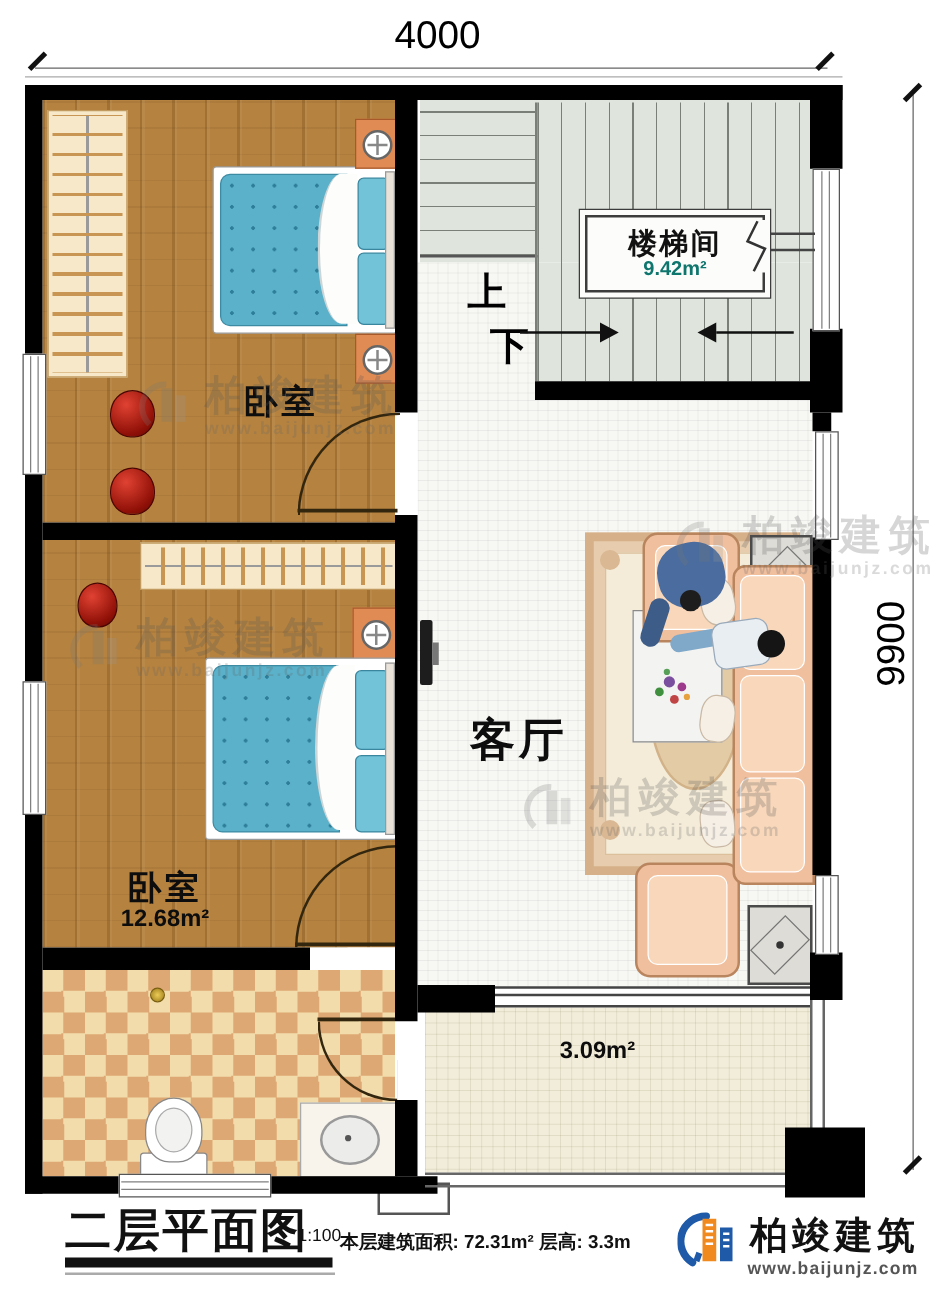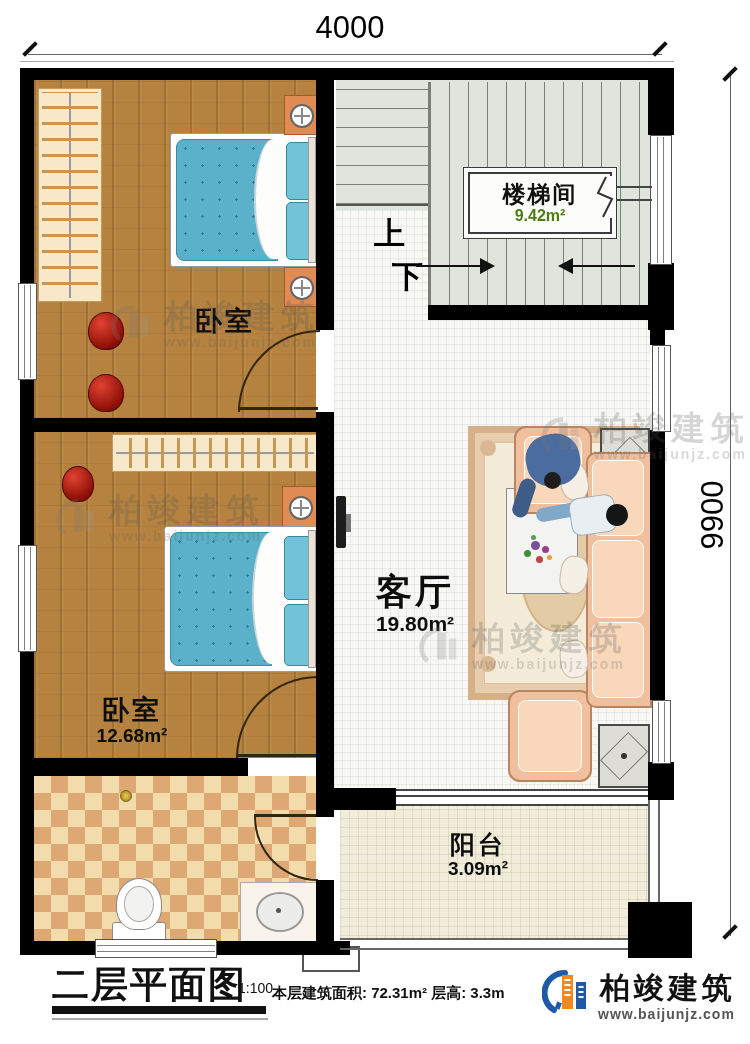--- a/index.html
+++ b/index.html
@@ -24,21 +24,21 @@
   .win.v::after{left:62%;}
   .win.h::before,.win.h::after{content:"";position:absolute;left:1px;right:1px;top:31%;height:1px;background:#808080;}
   .win.h::after{top:62%;}
   .door-leaf{position:absolute;background:#33260f;z-index:40;}
   .door-arc{position:absolute;z-index:40;}
   .treads-v{position:absolute;z-index:8;background-image:repeating-linear-gradient(90deg,#7a8078 0 1px,transparent 1px 19px);}
   .treads-h{position:absolute;z-index:8;background-image:repeating-linear-gradient(0deg,#7a8078 0 1px,transparent 1px 19px);}
   .stairbox{position:absolute;z-index:60;background:#fcfcfa;border:2px solid #3c3c3c;box-shadow:0 0 0 4px #fcfcfa,0 0 0 5px #3c3c3c;
     display:flex;flex-direction:column;align-items:center;justify-content:center;line-height:1.15;}
   .stairbox .nm{font-size:23px;font-weight:bold;color:#111;letter-spacing:2px;}
-  .stairbox .ar{font-size:16px;font-weight:bold;color:#4d7c0f;}
+  .stairbox .ar{font-size:16px;font-weight:bold;color:#0f766e;}
   .udtxt{position:absolute;z-index:60;font-size:31px;font-weight:bold;color:#000;line-height:1;}
   .aline{position:absolute;height:2px;background:#111;z-index:60;}
   .ahead{position:absolute;width:0;height:0;z-index:60;}
   .room-label{position:absolute;z-index:62;text-align:center;color:#0d0d0d;font-weight:bold;line-height:1.12;}
   .room-label .nm{font-size:27px;letter-spacing:3px;}
   .room-label .ar{font-size:19px;}
   .wm{position:absolute;z-index:70;display:flex;align-items:center;gap:8px;opacity:.24;pointer-events:none;}
   .wm .t1{font-size:33px;font-weight:bold;color:#555;letter-spacing:6px;line-height:1.1;white-space:nowrap;}
   .wm .t2{font-size:14px;font-weight:bold;color:#666;letter-spacing:2px;white-space:nowrap;}
   .knob{position:absolute;background:#fff;border:2px solid #666;border-radius:50%;}
@@ -165,21 +165,20 @@
   <div class="abs" style="left:116px;top:878px;width:44px;height:50px;background:#fff;border:1px solid #888;border-radius:50% 50% 42% 42%;z-index:22;"></div>
   <div class="abs" style="left:124px;top:886px;width:28px;height:34px;background:#f2f2f0;border:1px solid #aaa;border-radius:50%;z-index:23;"></div>
   <div class="abs" style="left:240px;top:882px;width:76px;height:58px;background:#f8f4ec;border:1px solid #aaa;z-index:21;"></div>
   <div class="abs" style="left:256px;top:892px;width:44px;height:36px;background:#ececea;border:2px solid #999;border-radius:50%;z-index:22;"></div>
   <div class="abs" style="left:276px;top:908px;width:5px;height:5px;background:#555;border-radius:50%;z-index:23;"></div>
   <div class="door-leaf" style="left:254px;top:814px;width:62px;height:3px;"></div>
   <div class="door-arc" style="left:254px;top:817px;width:62px;height:62px;border-bottom:2px solid #33260f;border-left:2px solid #33260f;border-bottom-left-radius:100% 100%;"></div>
 
   <div class="room-label" style="left:325px;top:572px;width:180px;">
     <div class="nm" style="font-size:36px;font-family:Liberation Serif, serif;">客厅</div>
-    <div class="ar" style="font-size:21px;">19.80m²</div>
   </div>
   <div class="carpet" style="left:468px;top:426px;width:158px;height:260px;">
     <div class="inner"></div>
     <div class="med"></div>
   </div>
   <div class="cdot" style="left:480px;top:440px;"></div>
   <div class="cdot" style="left:600px;top:440px;"></div>
   <div class="cdot" style="left:480px;top:656px;"></div>
   <div class="cdot" style="left:600px;top:656px;"></div>
   <div class="ctable" style="left:506px;top:488px;width:70px;height:104px;">
@@ -213,21 +212,20 @@
   <div class="abs" style="left:516px;top:478px;width:16px;height:40px;background:#3d5c88;border-radius:8px;transform:rotate(18deg);z-index:30;"></div>
   <div class="abs" style="left:544px;top:472px;width:17px;height:17px;background:#1d1d1d;border-radius:50%;z-index:31;"></div>
   <div class="abs" style="left:536px;top:505px;width:46px;height:14px;background:#7fa8c9;border-radius:8px;transform:rotate(-10deg);z-index:30;"></div>
   <div class="abs" style="left:570px;top:496px;width:44px;height:36px;background:#e8eef2;border:1px solid #9aaabb;border-radius:10px;transform:rotate(-8deg);z-index:30;"></div>
   <div class="abs" style="left:606px;top:504px;width:22px;height:22px;background:#151515;border-radius:50%;z-index:31;"></div>
 
   <div class="abs" style="left:336px;top:496px;width:10px;height:52px;background:#1d1d1d;border-radius:2px;z-index:25;"></div>
   <div class="abs" style="left:346px;top:514px;width:5px;height:18px;background:#777;z-index:25;"></div>
 
   <div class="room-label" style="left:388px;top:830px;width:180px;">
-    <div class="nm" style="font-size:25px;">阳台</div>
     <div class="ar">3.09m²</div>
   </div>
   <div class="abs" style="left:396px;top:789px;width:252px;height:13px;background:#fff;border-top:2px solid #444;border-bottom:2px solid #444;z-index:45;">
     <div style="position:absolute;left:0;top:4px;width:100%;height:2px;background:#444;"></div>
   </div>
   <div class="railv" style="left:648px;top:800px;height:140px;"></div>
   <div class="railh" style="left:340px;top:938px;width:288px;"></div>
   <div class="abs" style="left:302px;top:946px;width:54px;height:22px;background:#fff;border:2px solid #555;z-index:20;"></div>
 
   <div class="wall" style="left:20px;top:68px;width:654px;height:12px;"></div>

